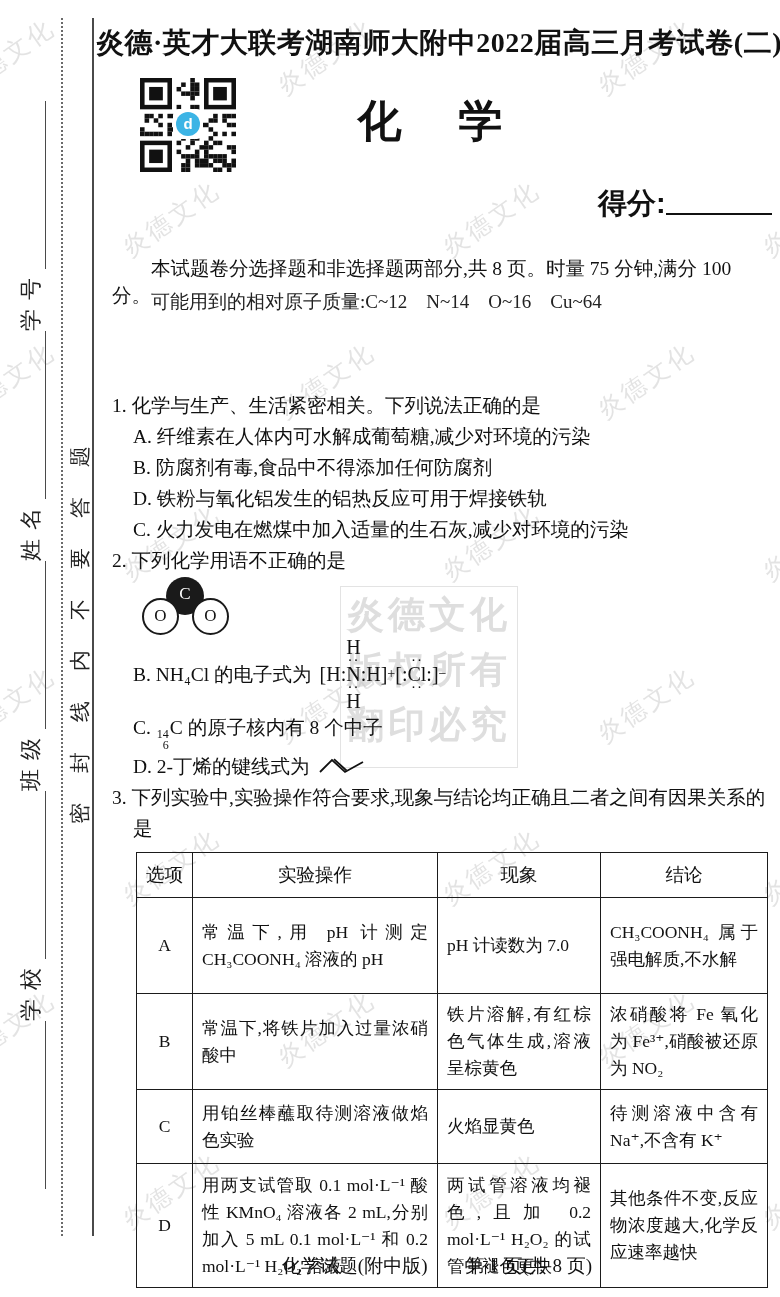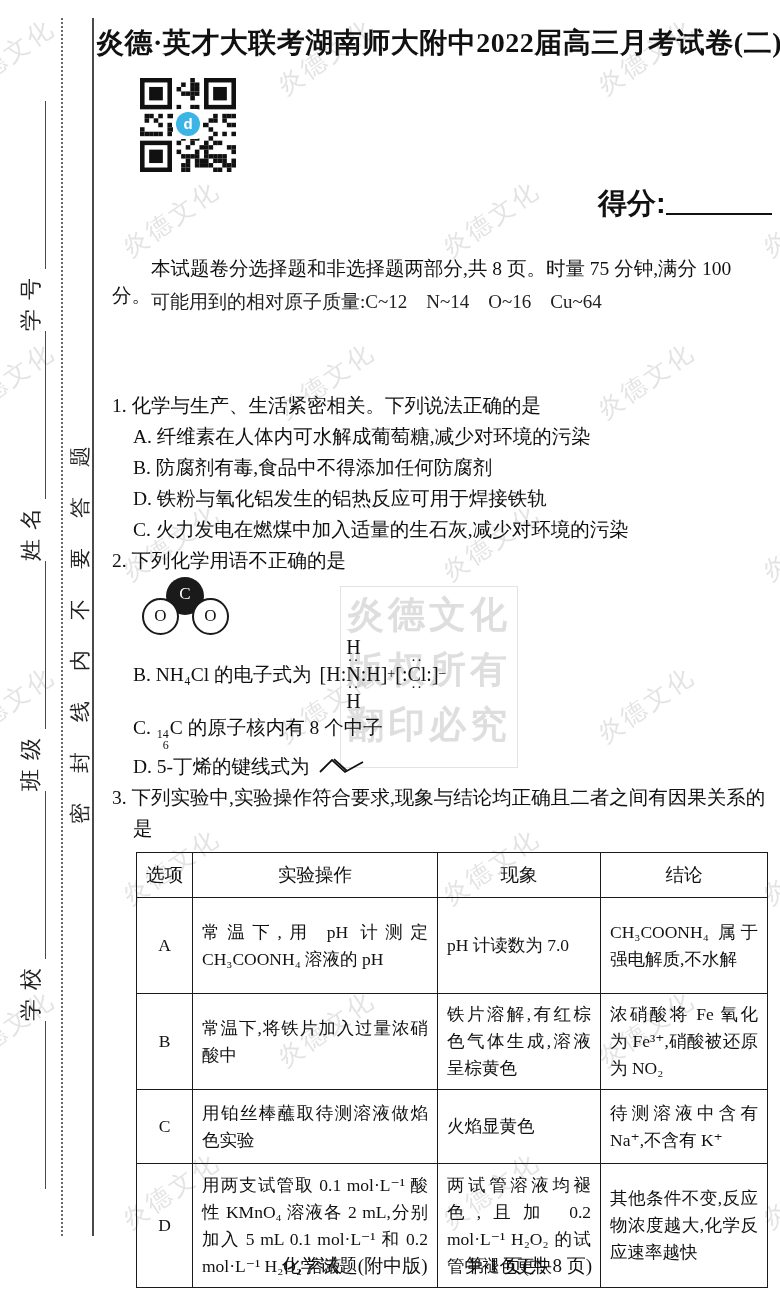--- a/index.html
+++ b/index.html
@@ -253,20 +253,21 @@
         <rect x="73.14285714285714" y="8.952380952380953" width="13.714285714285714" height="13.428571428571429" fill="#111"></rect>
         <rect x="0" y="62.66666666666667" width="32" height="31.333333333333336" fill="#111"></rect>
         <rect x="4.571428571428571" y="67.14285714285714" width="22.857142857142854" height="22.38095238095238" fill="#fff"></rect>
         <rect x="9.142857142857142" y="71.61904761904762" width="13.714285714285714" height="13.428571428571429" fill="#111"></rect>
       </svg>
     <div class="qr-center">
       <div class="qr-dot">d</div>
     </div>
   </div>
 
+  <div class="subject">化 学</div>
 
   <div class="score">
     <span>得分:</span><span class="blank"></span>
   </div>
 
   <div class="intro1">本试题卷分选择题和非选择题两部分,共 8 页。时量 75 分钟,满分 100 分。</div>
   <div class="intro2">可能用到的相对原子质量:C~12　N~14　O~16　Cu~64</div>
 
   <div class="content">
 
@@ -311,21 +312,21 @@
     </div>
 
     <div class="opt">
       <span>C. </span><span class="iso">
           <span>14</span>
           <span>6</span>
         </span><span>C 的原子核内有 8 个中子</span>
     </div>
 
     <div class="opt">
-      <span>D. 5-丁烯的键线式为</span><svg class="zig" width="50" height="20" viewBox="0 0 50 20">
+      <span>D. 2-丁烯的键线式为</span><svg class="zig" width="50" height="20" viewBox="0 0 50 20">
           <path d="M2,16 L14,4 L27,16 L45,6" fill="none" stroke="#111" stroke-width="1.8"></path>
           <path d="M16,3.2 L28.5,14.5" fill="none" stroke="#111" stroke-width="1.8"></path>
         </svg>
     </div>
 
     <div class="stem">3. 下列实验中,实验操作符合要求,现象与结论均正确且二者之间有因果关系的是</div>
 
     <table class="qtable">
       <colgroup>
           <col style="width:56px">

